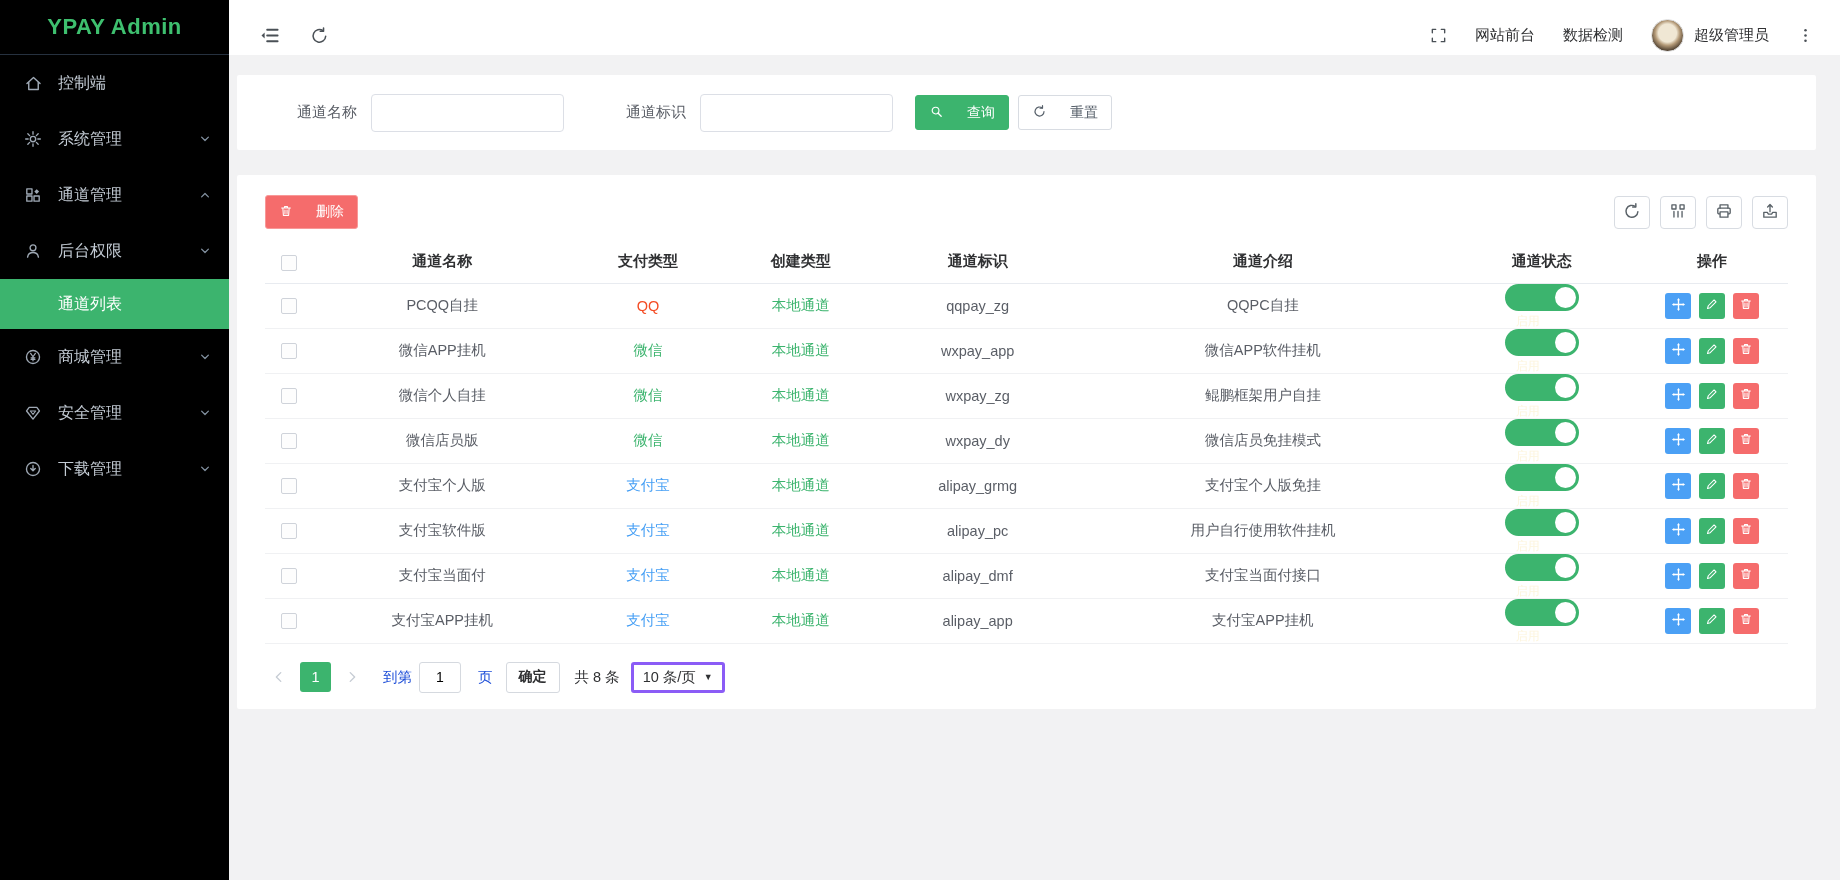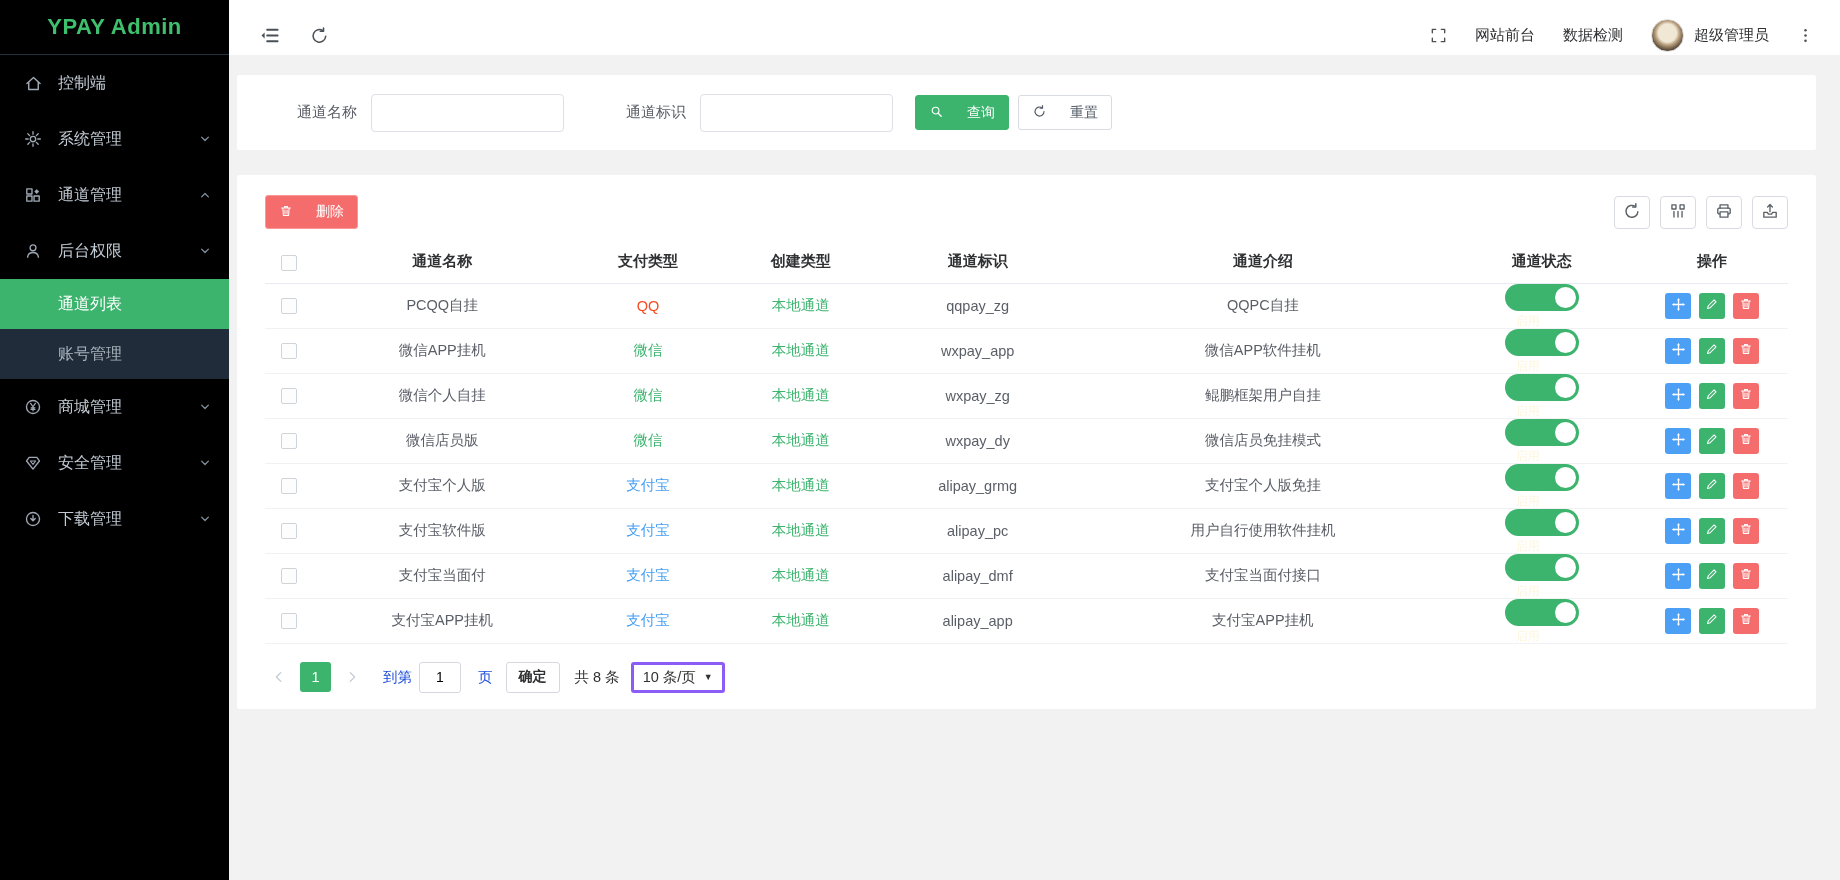--- a/index.html
+++ b/index.html
@@ -145,23 +145,20 @@
         <span class="s-label">后台权限</span>
         <span class="chev">
           <svg width="12" height="12" viewBox="0 0 16 16" fill="none" stroke="currentColor" stroke-width="1.2" stroke-linecap="round" stroke-linejoin="round">
             <path d="M3.5 5.5 8 10l4.5-4.5" stroke-width="1.7"></path>
           </svg>
         </span>
       </div>
       <div class="side-sub">
         <div class="sub-item active">
           <span>通道列表</span>
-        </div>
-        <div class="sub-item">
-          <span>账号管理</span>
         </div>
       </div>
       <div class="side-item">
         <span class="s-icon">
           <svg width="18" height="18" viewBox="0 0 16 16" fill="none" stroke="currentColor" stroke-width="1.2" stroke-linecap="round" stroke-linejoin="round">
             <circle cx="8" cy="8" r="5.8"></circle>
             <path d="M5.9 4.7 8 7.8l2.1-3.1M8 7.8v3.6M6.3 8.7h3.4M6.3 10.2h3.4" stroke-width="1.1"></path>
           </svg>
         </span>
         <span class="s-label">商城管理</span>

